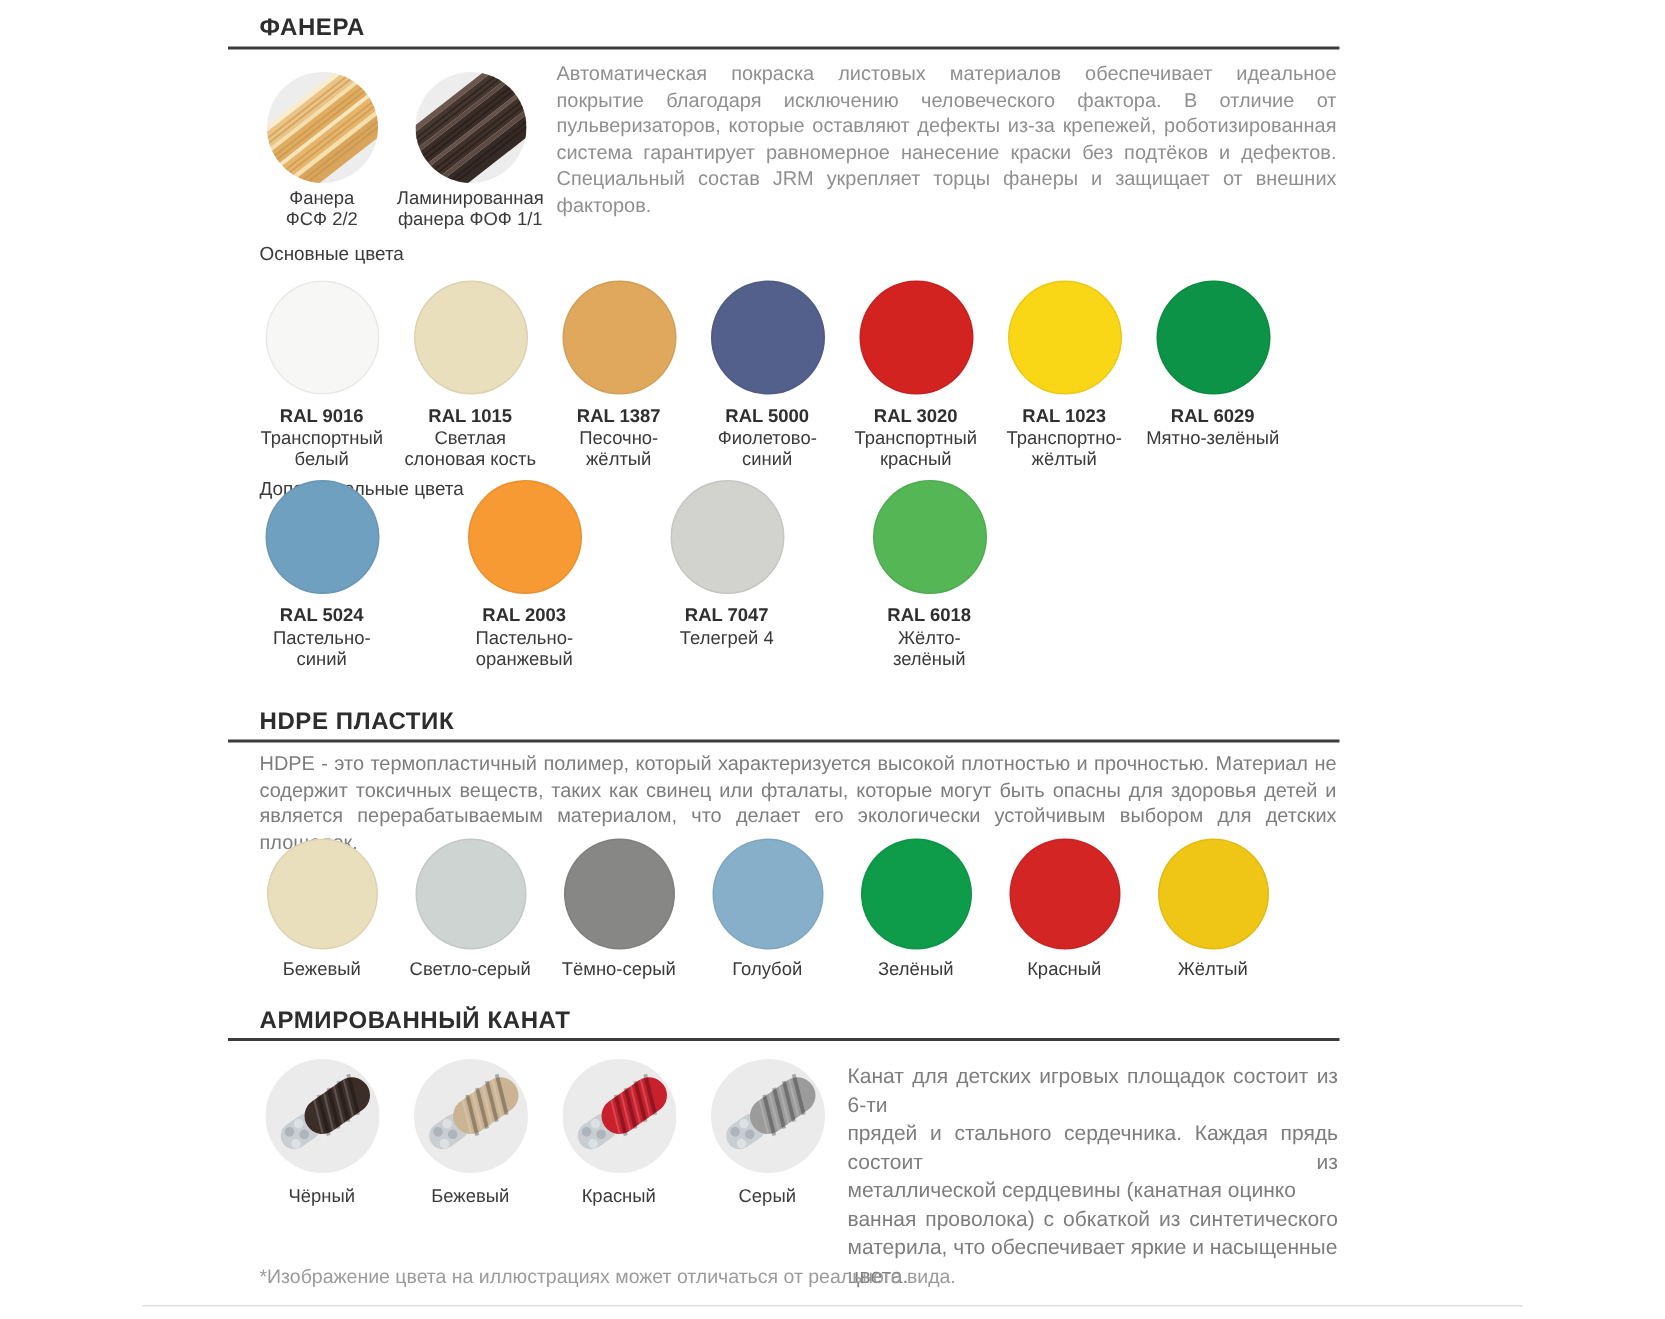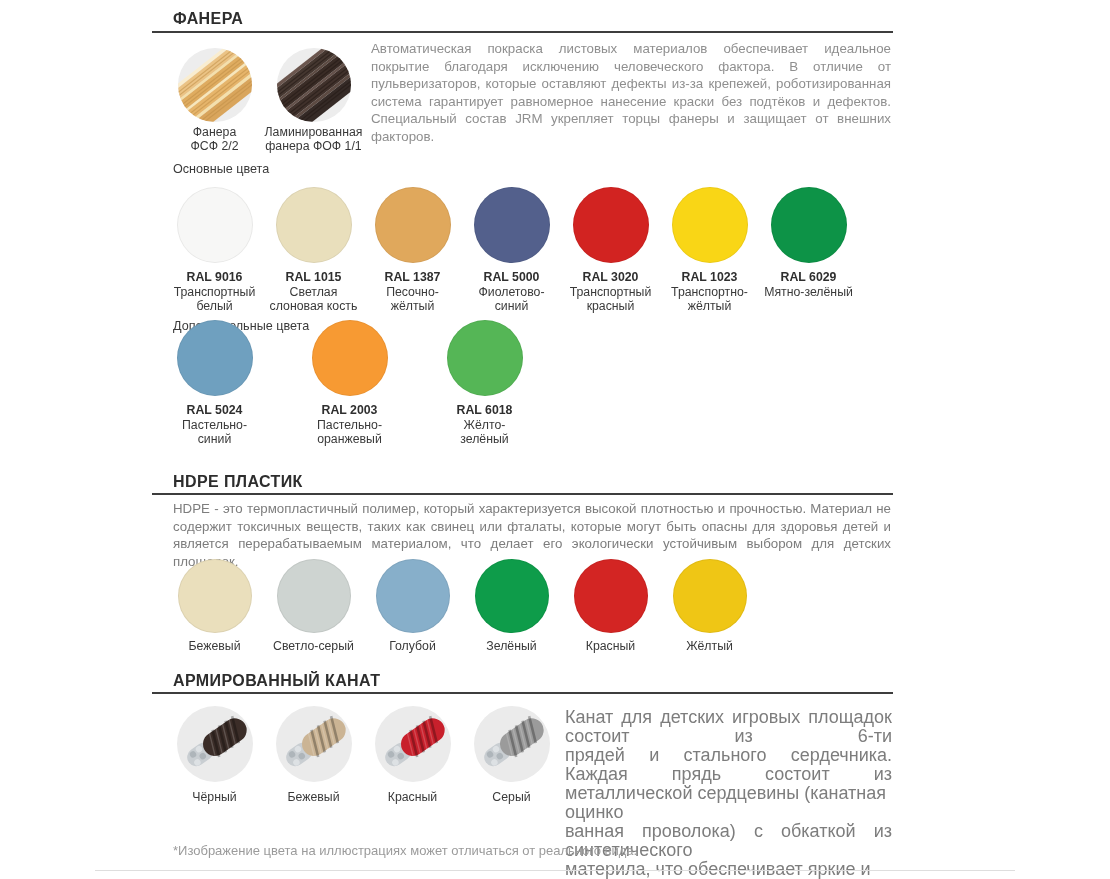--- a/index.html
+++ b/index.html
@@ -16,21 +16,21 @@
   .grid{display:flex;}
   .cell{width:99px;display:flex;flex-direction:column;align-items:center;}
   .swatch{width:76px;height:76px;border-radius:50%;box-shadow:inset 0 0 0 1px rgba(0,0,0,.06);}
   .swatch.sm{width:74px;height:74px;}
   .ral{font-weight:bold;font-size:12.3px;color:#2f2f2f;margin-top:7px;white-space:nowrap;}
   .cname{font-size:12.3px;color:#3a3a3a;text-align:center;line-height:13.5px;white-space:pre-line;margin-top:2px;}
   .sample-label{font-size:12.3px;color:#3a3a3a;text-align:center;line-height:14px;white-space:pre-line;margin-top:3px;}
   .hdpe-label{font-size:12.3px;color:#3a3a3a;margin-top:6px;white-space:nowrap;}
   .rope-label{font-size:12.3px;color:#3a3a3a;margin-top:8px;white-space:nowrap;}
   .rope-para{width:327px;}
-  .rope-line{font-size:18px;line-height:19px;color:#7d7d7d;}
+  .rope-line{font-size:14px;line-height:19px;color:#7d7d7d;}
   .line-j{text-align:justify;text-align-last:justify;}
   .line-l{text-align:left;}
   .footnote{font-size:13px;color:#9b9b9b;}
   .bottom-line{height:1px;background:#dedede;}
 </style>
 </head>
 <body>
 
 <div class="abs sec-title" style="left:173px;top:10px;">ФАНЕРА</div>
 <div class="abs rule" style="left:152px;top:31px;width:741px;"></div>
@@ -172,20 +172,25 @@
 синий</div>
     </div>
 
     <div class="cell">
       <div class="swatch" style="background: rgb(247, 154, 51);"></div>
       <div class="ral">RAL 2003</div>
       <div class="cname">Пастельно-
 оранжевый</div>
     </div>
 
+    <div class="cell">
+      <div class="swatch" style="background: rgb(210, 210, 206);"></div>
+      <div class="ral">RAL 7047</div>
+      <div class="cname">Телегрей 4</div>
+    </div>
 
     <div class="cell">
       <div class="swatch" style="background: rgb(85, 182, 86);"></div>
       <div class="ral">RAL 6018</div>
       <div class="cname">Жёлто-
 зелёный</div>
     </div>
   </div>
 
 <div class="abs sec-title" style="left:173px;top:473px;">HDPE ПЛАСТИК</div>
@@ -197,20 +202,24 @@
     <div class="cell">
       <div class="swatch sm" style="background: rgb(234, 223, 188);"></div>
       <div class="hdpe-label">Бежевый</div>
     </div>
 
     <div class="cell">
       <div class="swatch sm" style="background: rgb(206, 212, 209);"></div>
       <div class="hdpe-label">Светло-серый</div>
     </div>
 
+    <div class="cell">
+      <div class="swatch sm" style="background: rgb(135, 135, 134);"></div>
+      <div class="hdpe-label">Тёмно-серый</div>
+    </div>
 
     <div class="cell">
       <div class="swatch sm" style="background: rgb(135, 175, 202);"></div>
       <div class="hdpe-label">Голубой</div>
     </div>
 
     <div class="cell">
       <div class="swatch sm" style="background: rgb(14, 156, 74);"></div>
       <div class="hdpe-label">Зелёный</div>
     </div>

